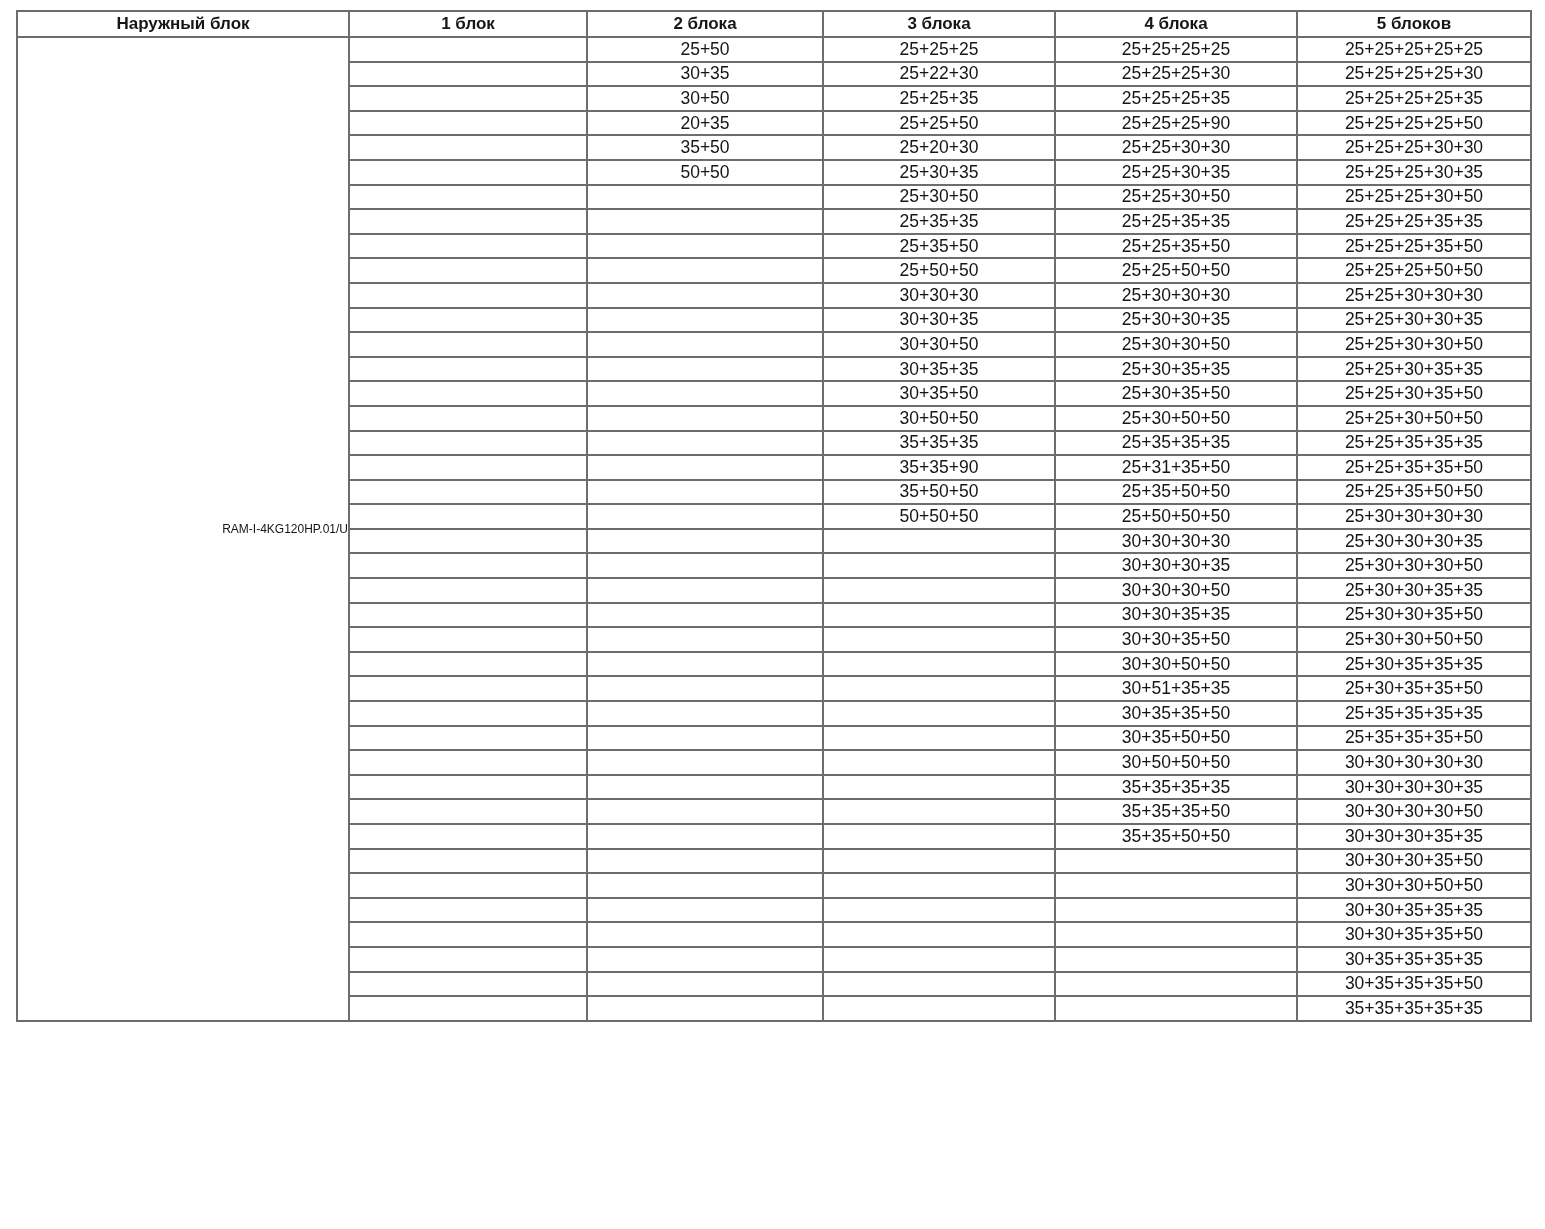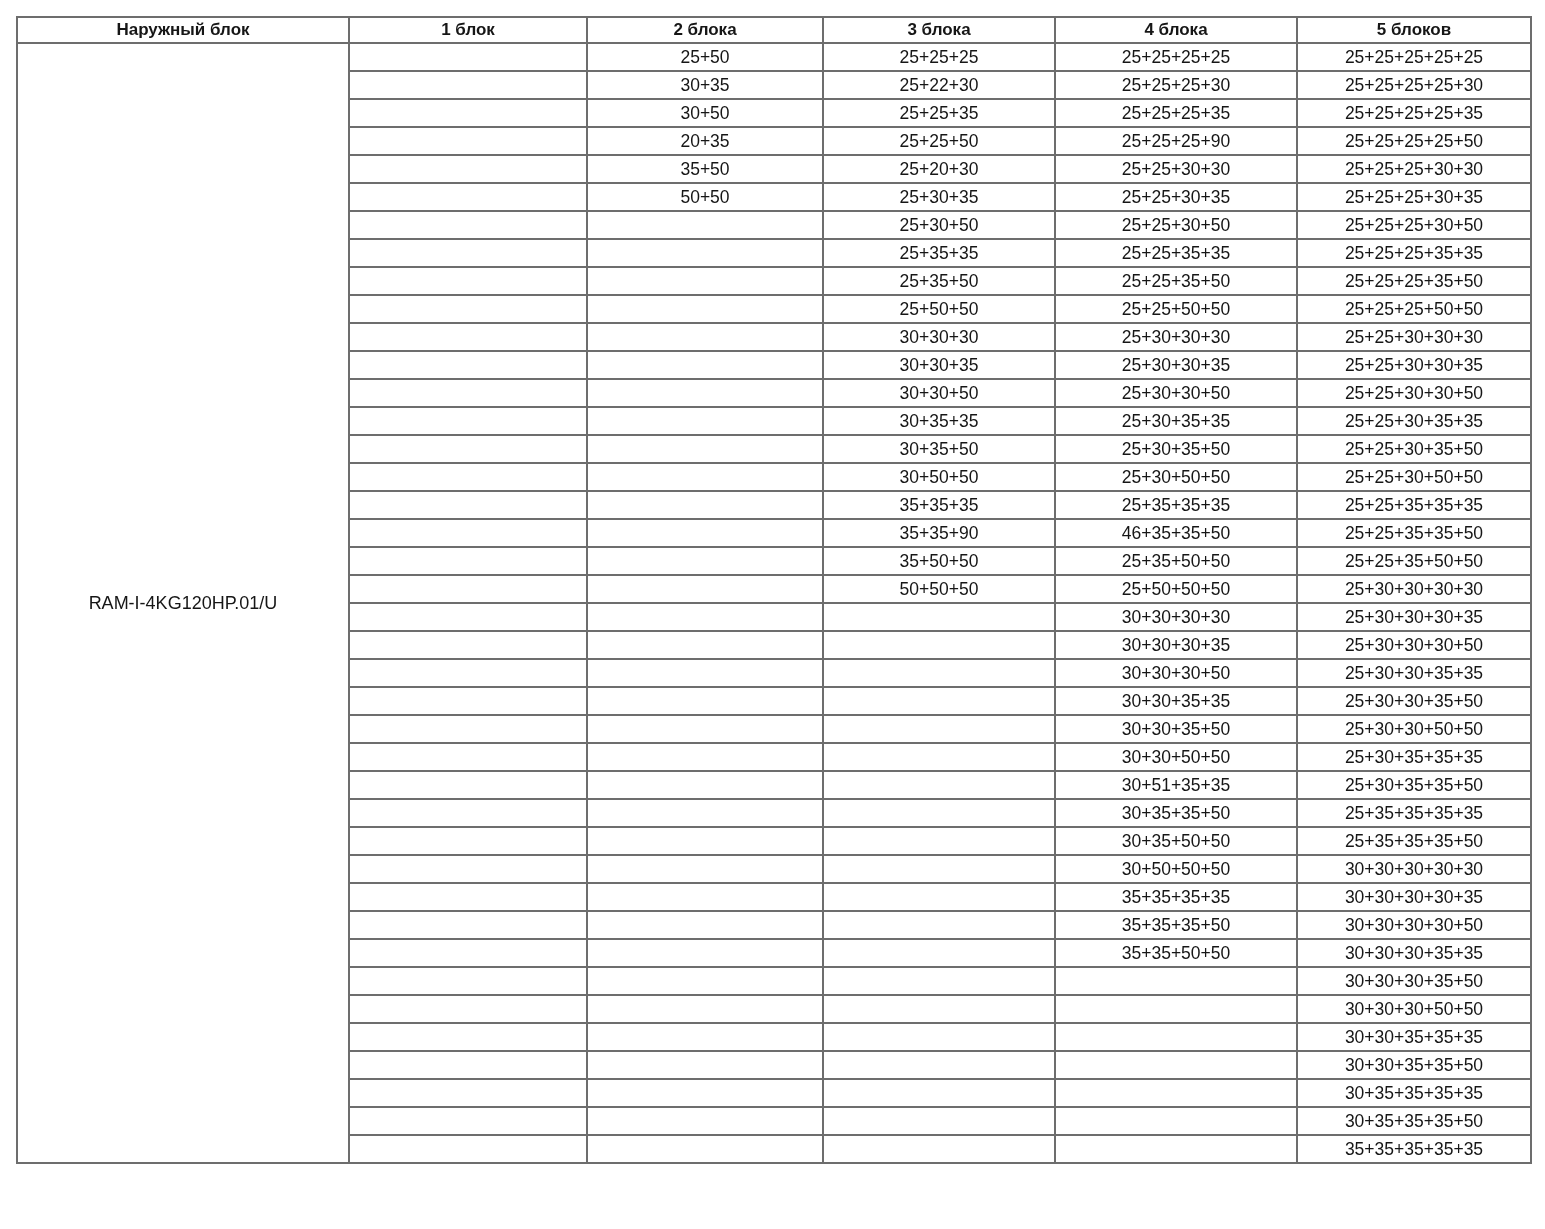--- a/index.html
+++ b/index.html
@@ -17,23 +17,23 @@
   }
   .page {
     position: relative;
     width: 1545px;
     height: 1229px;
     overflow: hidden;
   }
   table.combo-table {
     position: absolute;
     left: 16px;
-    top: 16px;
+    top: 10px;
     width: 1514px;
-    height: 1148px;
+    height: 1012px;
     border-collapse: collapse;
     table-layout: fixed;
   }
   table.combo-table, .combo-table th, .combo-table td {
     border: 2px solid var(--border-color);
   }
   table.combo-table { border-width: 2px; }
   .combo-table th {
     height: 26px;
     font-size: 17px;
@@ -45,21 +45,22 @@
   }
   .combo-table td {
     font-size: 17.5px;
     font-weight: normal;
     text-align: center;
     vertical-align: middle;
     padding: 0;
     white-space: nowrap;
   }
   .combo-table td.outdoor-cell {
-    font-size: 18px;
+    font-size: 12px;
+    text-align: right;
   }
   col.c0 { width: 332px; }
   col.c1 { width: 238px; }
   col.c2 { width: 236px; }
   col.c3 { width: 232px; }
   col.c4 { width: 242px; }
   col.c5 { width: 234px; }
 </style>
 </head>
 <body>
@@ -202,21 +203,21 @@
           <td></td>
           <td></td>
           <td>35+35+35</td>
           <td>25+35+35+35</td>
           <td>25+25+35+35+35</td>
         </tr>
         <tr>
           <td></td>
           <td></td>
           <td>35+35+90</td>
-          <td>46+35+35+50</td>
+          <td>25+31+35+50</td>
           <td>25+25+35+35+50</td>
         </tr>
         <tr>
           <td></td>
           <td></td>
           <td>35+50+50</td>
           <td>25+35+50+50</td>
           <td>25+25+35+50+50</td>
         </tr>
         <tr>

